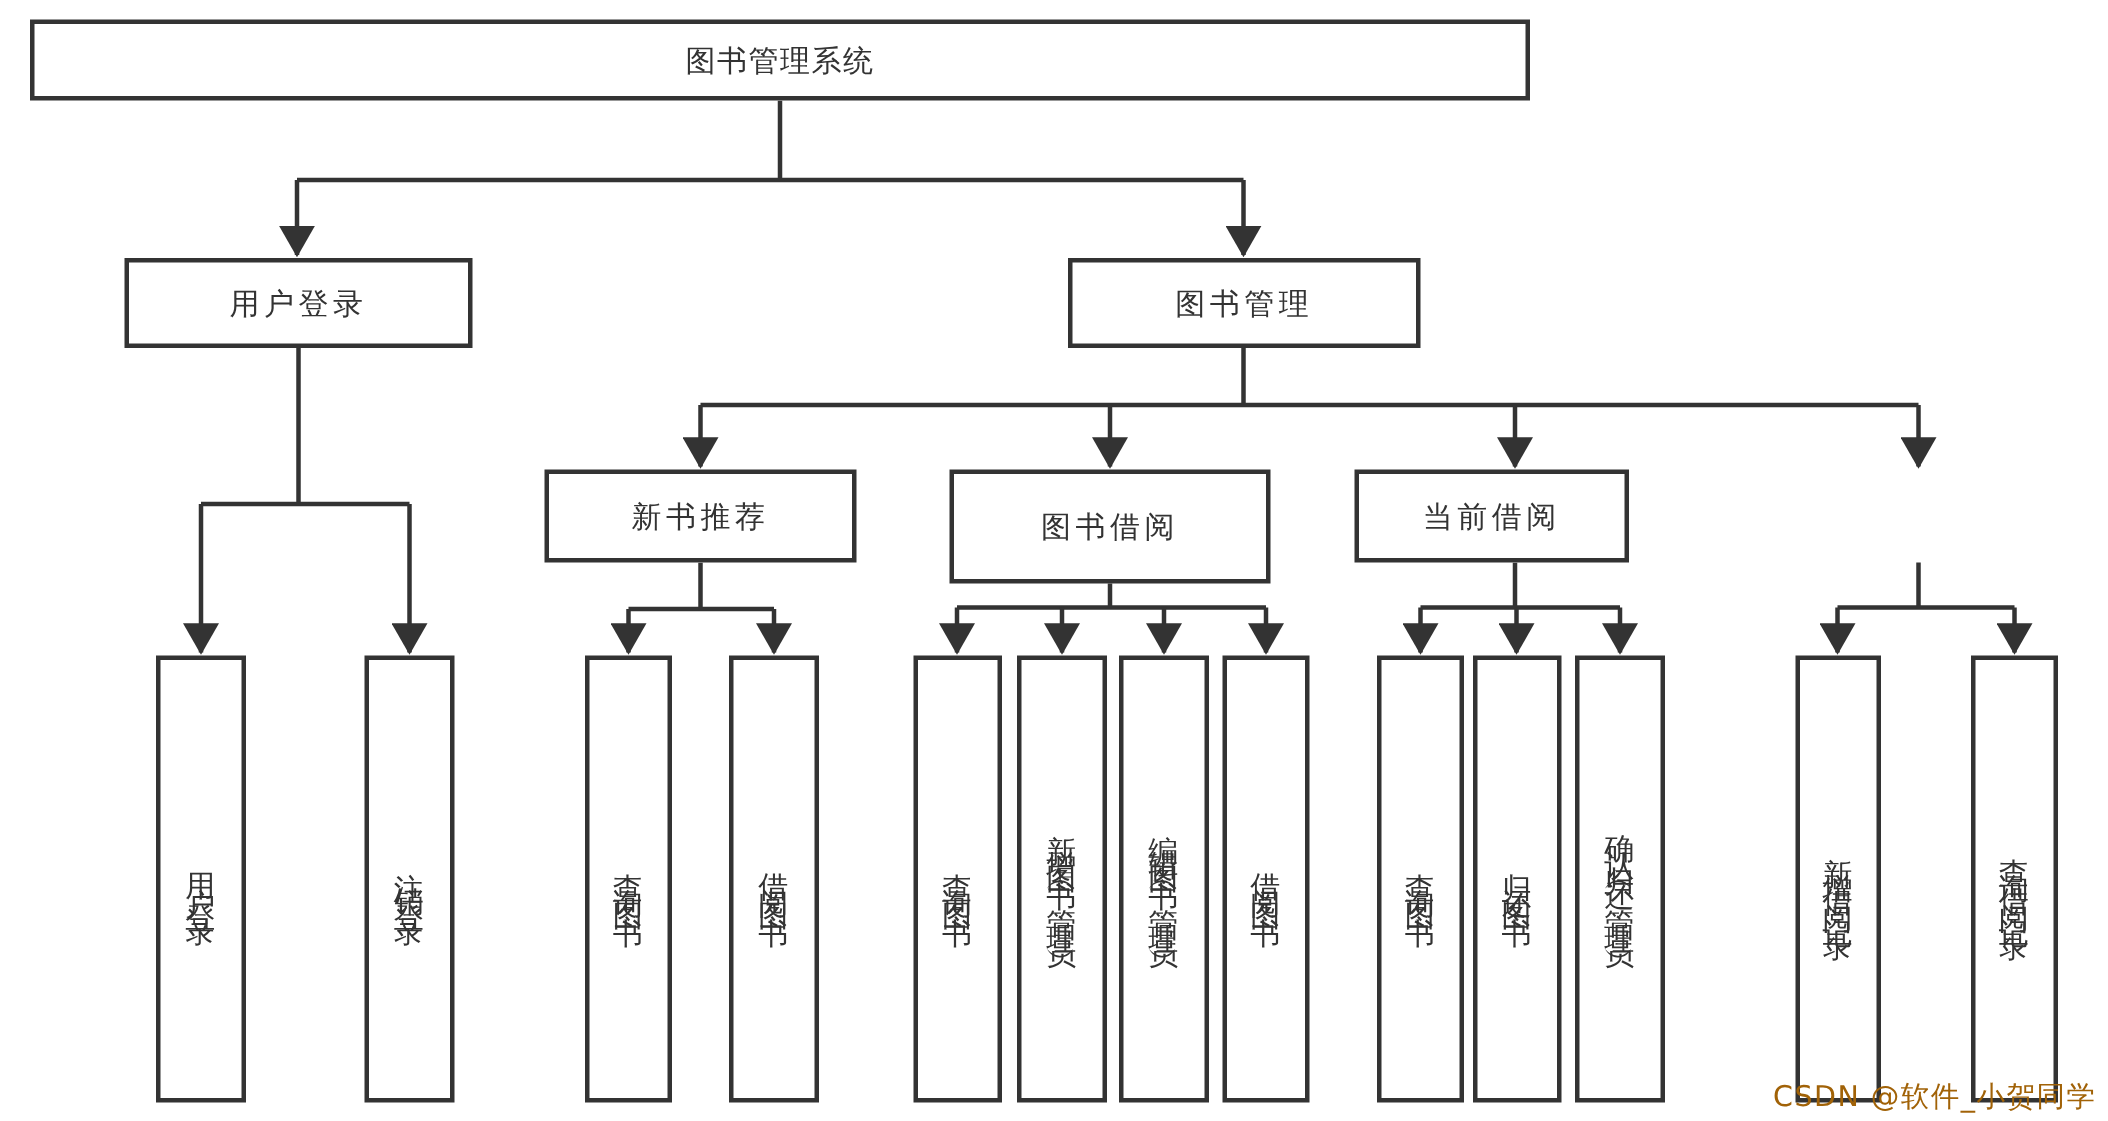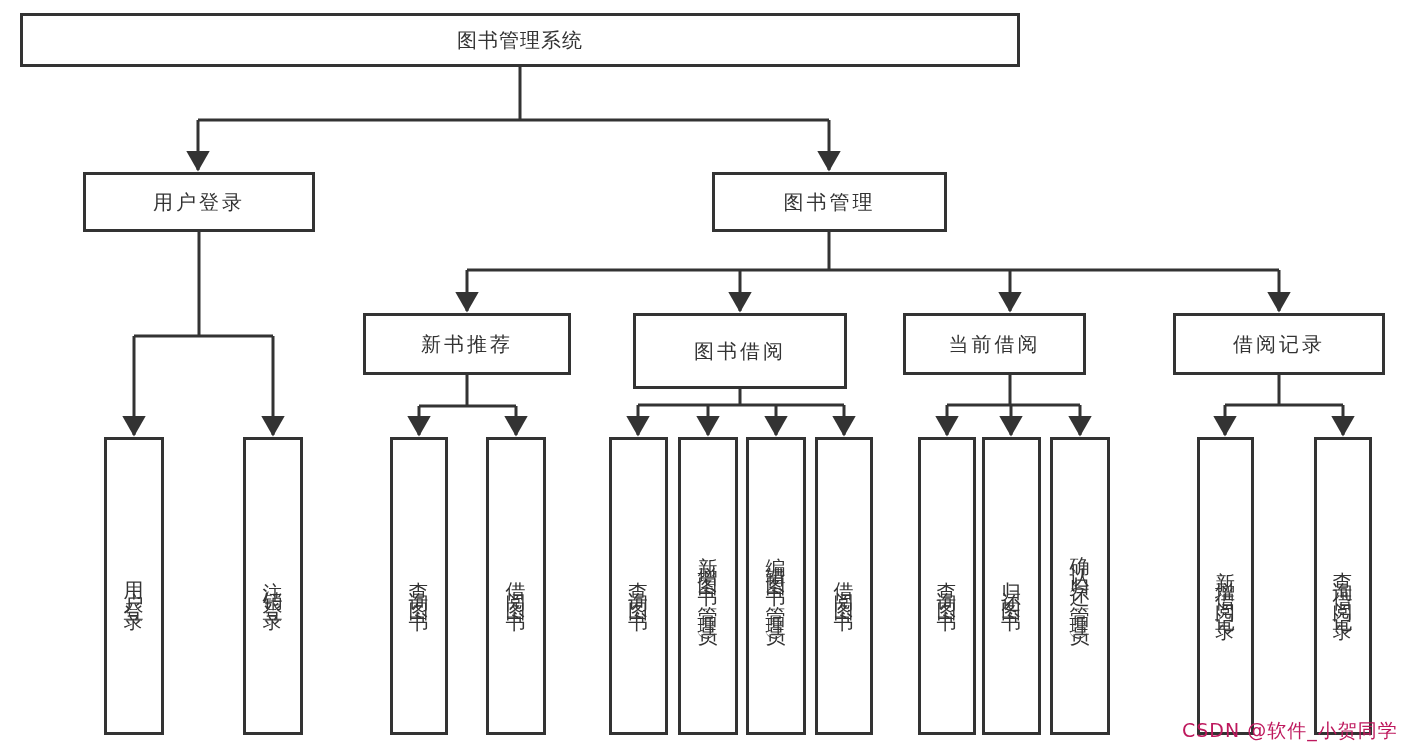--- a/index.html
+++ b/index.html
@@ -28,21 +28,21 @@
     text-orientation:mixed;
     font-size:20px;
     letter-spacing:10px;
     line-height:1;
     white-space:nowrap;
   }
   .watermark{
     position:absolute;
     left:1182px;top:718px;
     font-size:19px;
-    color:#be185d;
+    color:#a16207;
     letter-spacing:1px;
     white-space:nowrap;
   }
 </style>
 </head>
 <body>
 
 <div id="stage">
 
   <svg id="connectors" viewBox="0 0 1405 747" xmlns="http://www.w3.org/2000/svg">
@@ -96,23 +96,20 @@
 
   <div class="node" style="left:363px;top:313px;width:208px;height:62px;">
     <span class="hlabel">新书推荐</span>
   </div>
   <div class="node" style="left:633px;top:313px;width:214px;height:76px;">
     <span class="hlabel">图书借阅</span>
   </div>
   <div class="node" style="left:903px;top:313px;width:183px;height:62px;">
     <span class="hlabel">当前借阅</span>
   </div>
-  <div class="node" style="left:1173px;top:313px;width:212px;height:62px;">
-    <span class="hlabel">借阅记录</span>
-  </div>
 
   <div class="node leaf" style="left:104px;width:60px;">
     <span class="vtext">用户登录</span>
   </div>
   <div class="node leaf" style="left:243px;width:60px;">
     <span class="vtext">注销登录</span>
   </div>
 
   <div class="node leaf" style="left:390px;width:58px;">
     <span class="vtext">查询图书</span>

